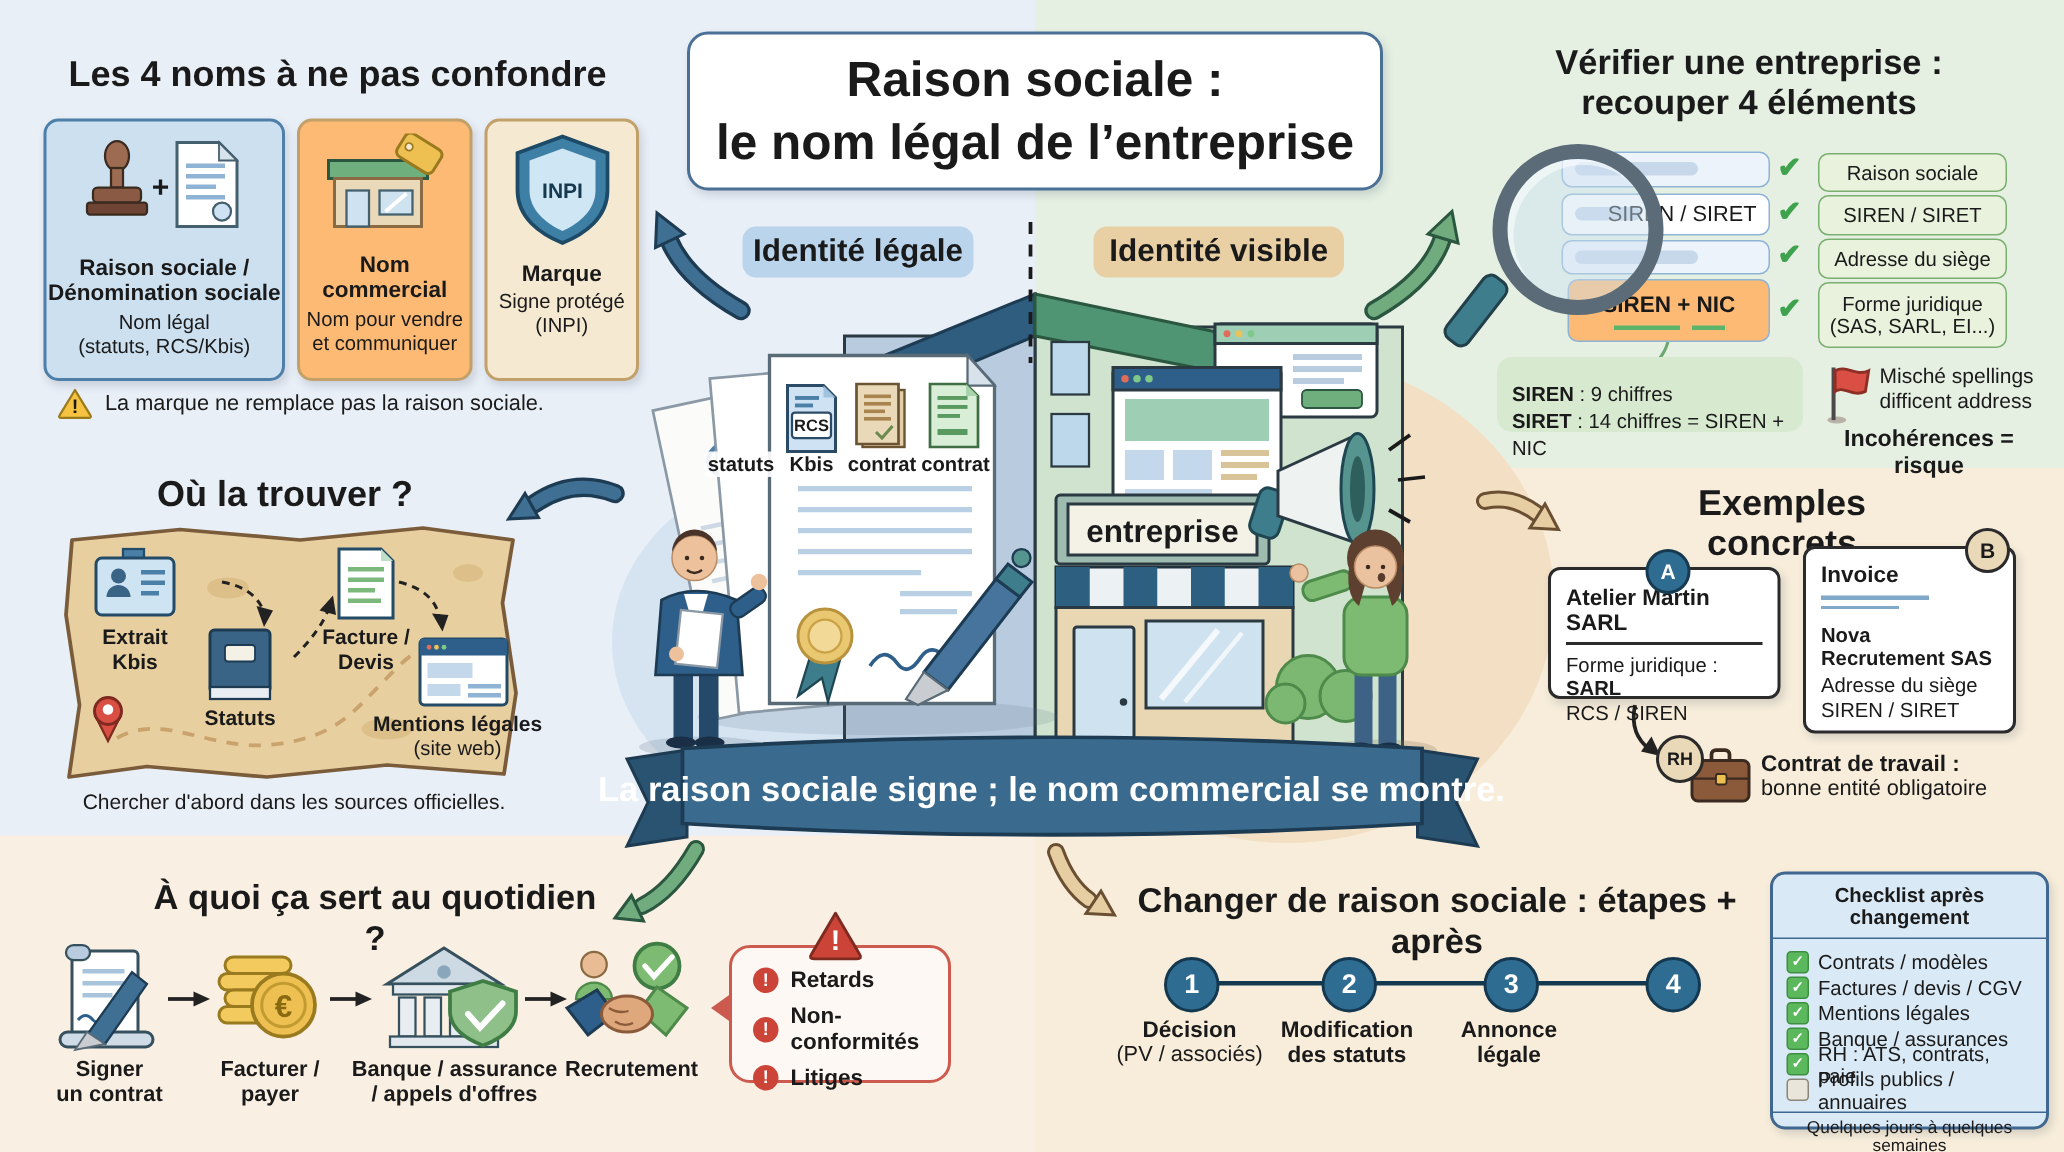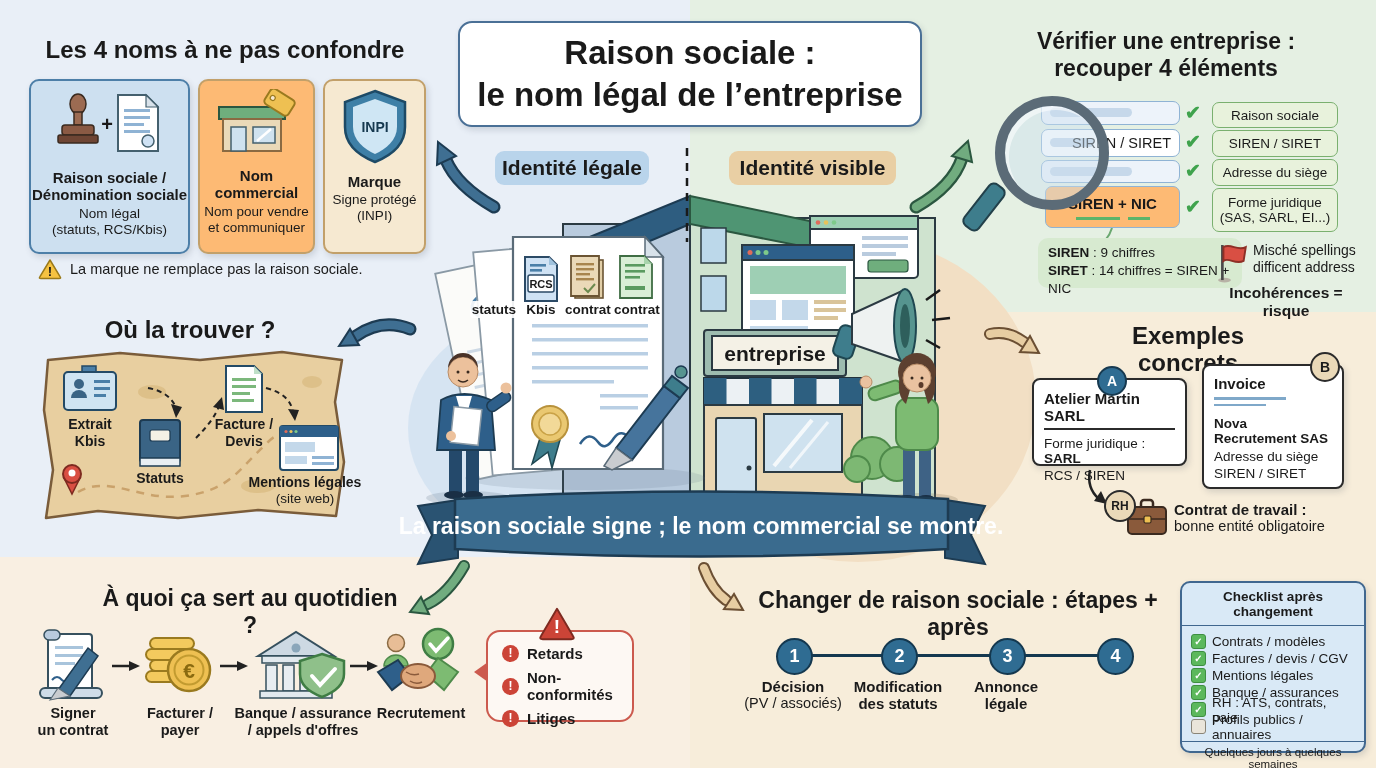--- a/index.html
+++ b/index.html
@@ -486,21 +486,21 @@
   <div class="abs z2 chk" style="left:1185px;top:132px;">✔</div>
   <div class="abs z2 chk" style="left:1185px;top:161px;">✔</div>
   <div class="abs z2 chk" style="left:1185px;top:197px;">✔</div>
 
   <div class="abs z2 tag" style="left:1212px;top:102px;width:124px;height:24px;">Raison sociale</div>
   <div class="abs z2 tag" style="left:1212px;top:130px;width:124px;height:25px;">SIREN / SIRET</div>
   <div class="abs z2 tag" style="left:1212px;top:159px;width:124px;height:25px;">Adresse du siège</div>
   <div class="abs z2 tag pre" style="left:1212px;top:188px;width:124px;height:42px;">Forme juridique
 (SAS, SARL, EI...)</div>
 
-  <div class="abs z2" style="left:1038px;top:238px;width:204px;height:50px;background:#d7ead0;border-radius:10px;padding:6px 10px;box-sizing:border-box;font-size:13.5px;line-height:18px;">
+  <div class="abs z2" style="left:998px;top:238px;width:204px;height:50px;background:#d7ead0;border-radius:10px;padding:16px 10px;box-sizing:border-box;font-size:13.5px;line-height:18px;">
     <div><b>SIREN</b><span> : 9 chiffres</span></div>
     <div><b>SIRET</b><span> : 14 chiffres = SIREN + NIC</span></div>
   </div>
 
   <svg class="abs z2" style="left:1216px;top:240px;" width="34" height="44" viewBox="0 0 32 40">
     <ellipse cx="8" cy="37" rx="6" ry="2.2" fill="#b8b2a6"></ellipse>
     <line x1="6" y1="4" x2="6" y2="37" stroke="#4a4a4a" stroke-width="2.5"></line>
     <path d="M7,6 C14,2 20,10 28,6 L26,19 C18,23 12,15 7,19 Z" fill="#d94f43" stroke="#8e2f26" stroke-width="1.8"></path>
   </svg>
   <div class="abs z2 pre" style="left:1253px;top:242px;width:116px;font-size:14px;line-height:17px;">Misché spellings
@@ -510,20 +510,21 @@
   <div class="abs z2 h" style="left:60px;top:316px;width:260px;font-size:24px;">Où la trouver ?</div>
   <div class="abs z2 pre" style="left:56px;top:416px;width:68px;font-size:14px;font-weight:bold;line-height:16.5px;text-align:center;">Extrait
 Kbis</div>
   <div class="abs z2" style="left:134px;top:470px;width:52px;font-size:14px;font-weight:bold;text-align:center;">Statuts</div>
   <div class="abs z2 pre" style="left:212px;top:416px;width:64px;font-size:14px;font-weight:bold;line-height:16.5px;text-align:center;">Facture /
 Devis</div>
   <div class="abs z2" style="left:248px;top:474px;width:114px;text-align:center;line-height:16.5px;">
     <span style="font-size:14px;font-weight:bold;display:block;">Mentions légales</span>
     <span style="font-size:13.5px;display:block;">(site web)</span>
   </div>
+  <div class="abs z2" style="left:50px;top:526px;width:292px;font-size:14px;text-align:center;">Chercher d'abord dans les sources officielles.</div>
 
   <div class="abs z2 h" style="left:1088px;top:322px;width:200px;font-size:24px;">Exemples concrets</div>
 
   <div class="abs z2 shadow" style="left:1032px;top:378px;width:155px;height:88px;background:#ffffff;border:2px solid #2b2b2b;border-radius:8px;padding:10px 10px 0;box-sizing:border-box;">
     <div style="font-size:15px;font-weight:bold;border-bottom:2px solid #2b2b2b;padding-bottom:4px;">Atelier Martin SARL</div>
     <div style="font-size:13.5px;margin-top:6px;">
       <span>Forme juridique : </span><b>SARL</b>
     </div>
     <div style="font-size:13.5px;margin-top:2px;">RCS / SIREN</div>
   </div>

